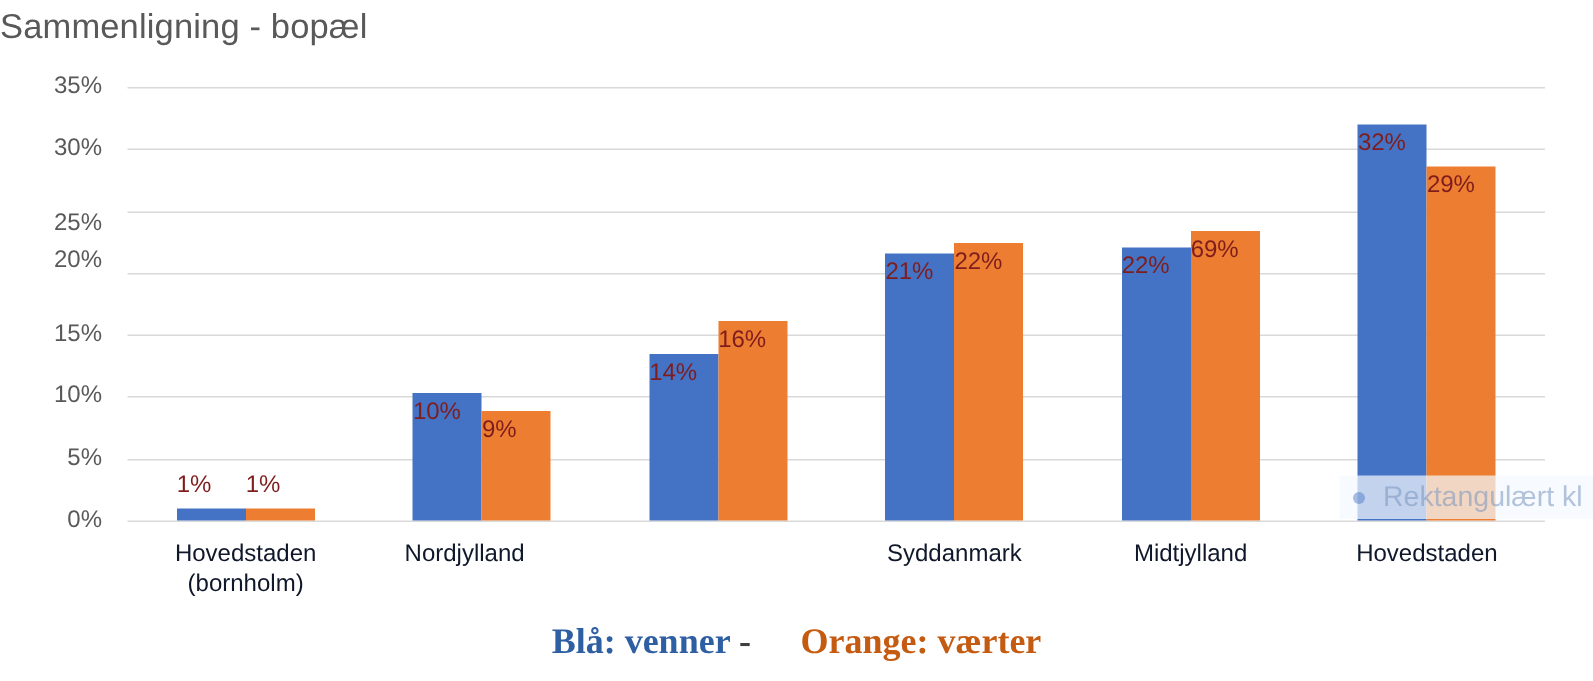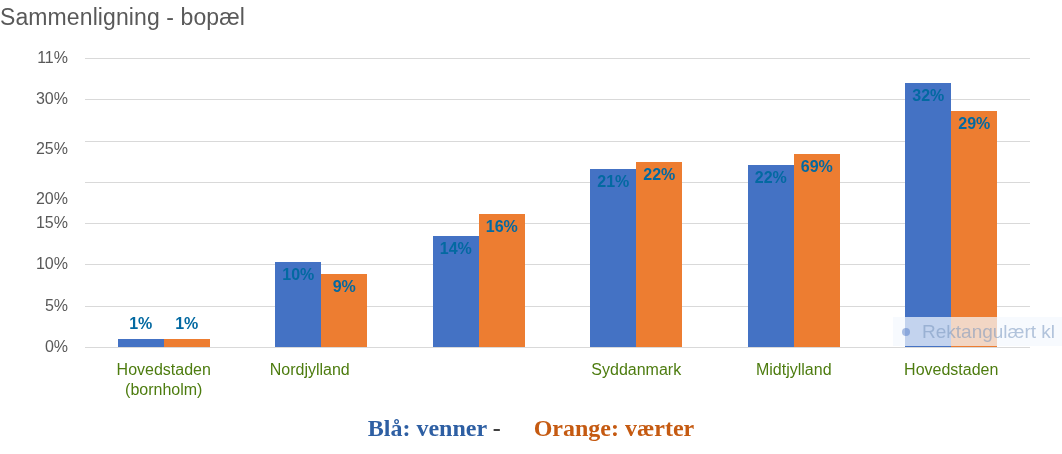--- a/index.html
+++ b/index.html
@@ -78,40 +78,39 @@
   .bar {
     position: absolute;
     bottom: 0;
   }
   .bar.series-venner { background: #4472c4; }
   .bar.series-vaerter { background: #ed7d31; }
 
   .bar-label {
     position: absolute;
     font-size: 16px;
-    color: #0369a1;
-    white-space: nowrap;
-    text-align: center;
-    font-family: "Liberation Sans", sans-serif;
-    font-weight: bold;
+    color: #7f1d1d;
+    white-space: nowrap;
+    text-align: left;
+    font-family: "Liberation Sans", sans-serif;
   }
 
   
   .cat-labels {
     position: absolute;
     left: 85px;
     top: 352px;
     width: 945px;
     height: 62px;
   }
   .cat-label {
     position: absolute;
     top: 8px;
     font-size: 16px;
-    color: #4d7c0f;
+    color: #0f172a;
     text-align: center;
     line-height: 20px;
     font-family: "Liberation Sans", sans-serif;
   }
   .cat-label span { display: block; white-space: nowrap; }
 
   
   .caption {
     position: absolute;
     left: 0;
@@ -158,24 +157,24 @@
   }
 </style>
 </head>
 <body>
 
 <div id="chart-root">
 
   <div class="chart-title">Sammenligning - bopæl</div>
 
   <div class="y-labels" id="y-labels">
-      <div class="y-tick-label" style="top: 0px;">11%</div>
+      <div class="y-tick-label" style="top: 0px;">35%</div>
       <div class="y-tick-label" style="top: 41.2857px;">30%</div>
       <div class="y-tick-label" style="top: 91px;">25%</div>
-      <div class="y-tick-label" style="top: 141px;">20%</div>
+      <div class="y-tick-label" style="top: 116px;">20%</div>
       <div class="y-tick-label" style="top: 165.143px;">15%</div>
       <div class="y-tick-label" style="top: 206.429px;">10%</div>
       <div class="y-tick-label" style="top: 247.714px;">5%</div>
       <div class="y-tick-label" style="top: 289px;">0%</div>
     </div>
 
   <div class="plot-area" id="plot-area">
       <div class="gridline" style="top: 0px;"></div>
       <div class="gridline" style="top: 41.2857px;"></div>
       <div class="gridline" style="top: 82.5714px;"></div>

